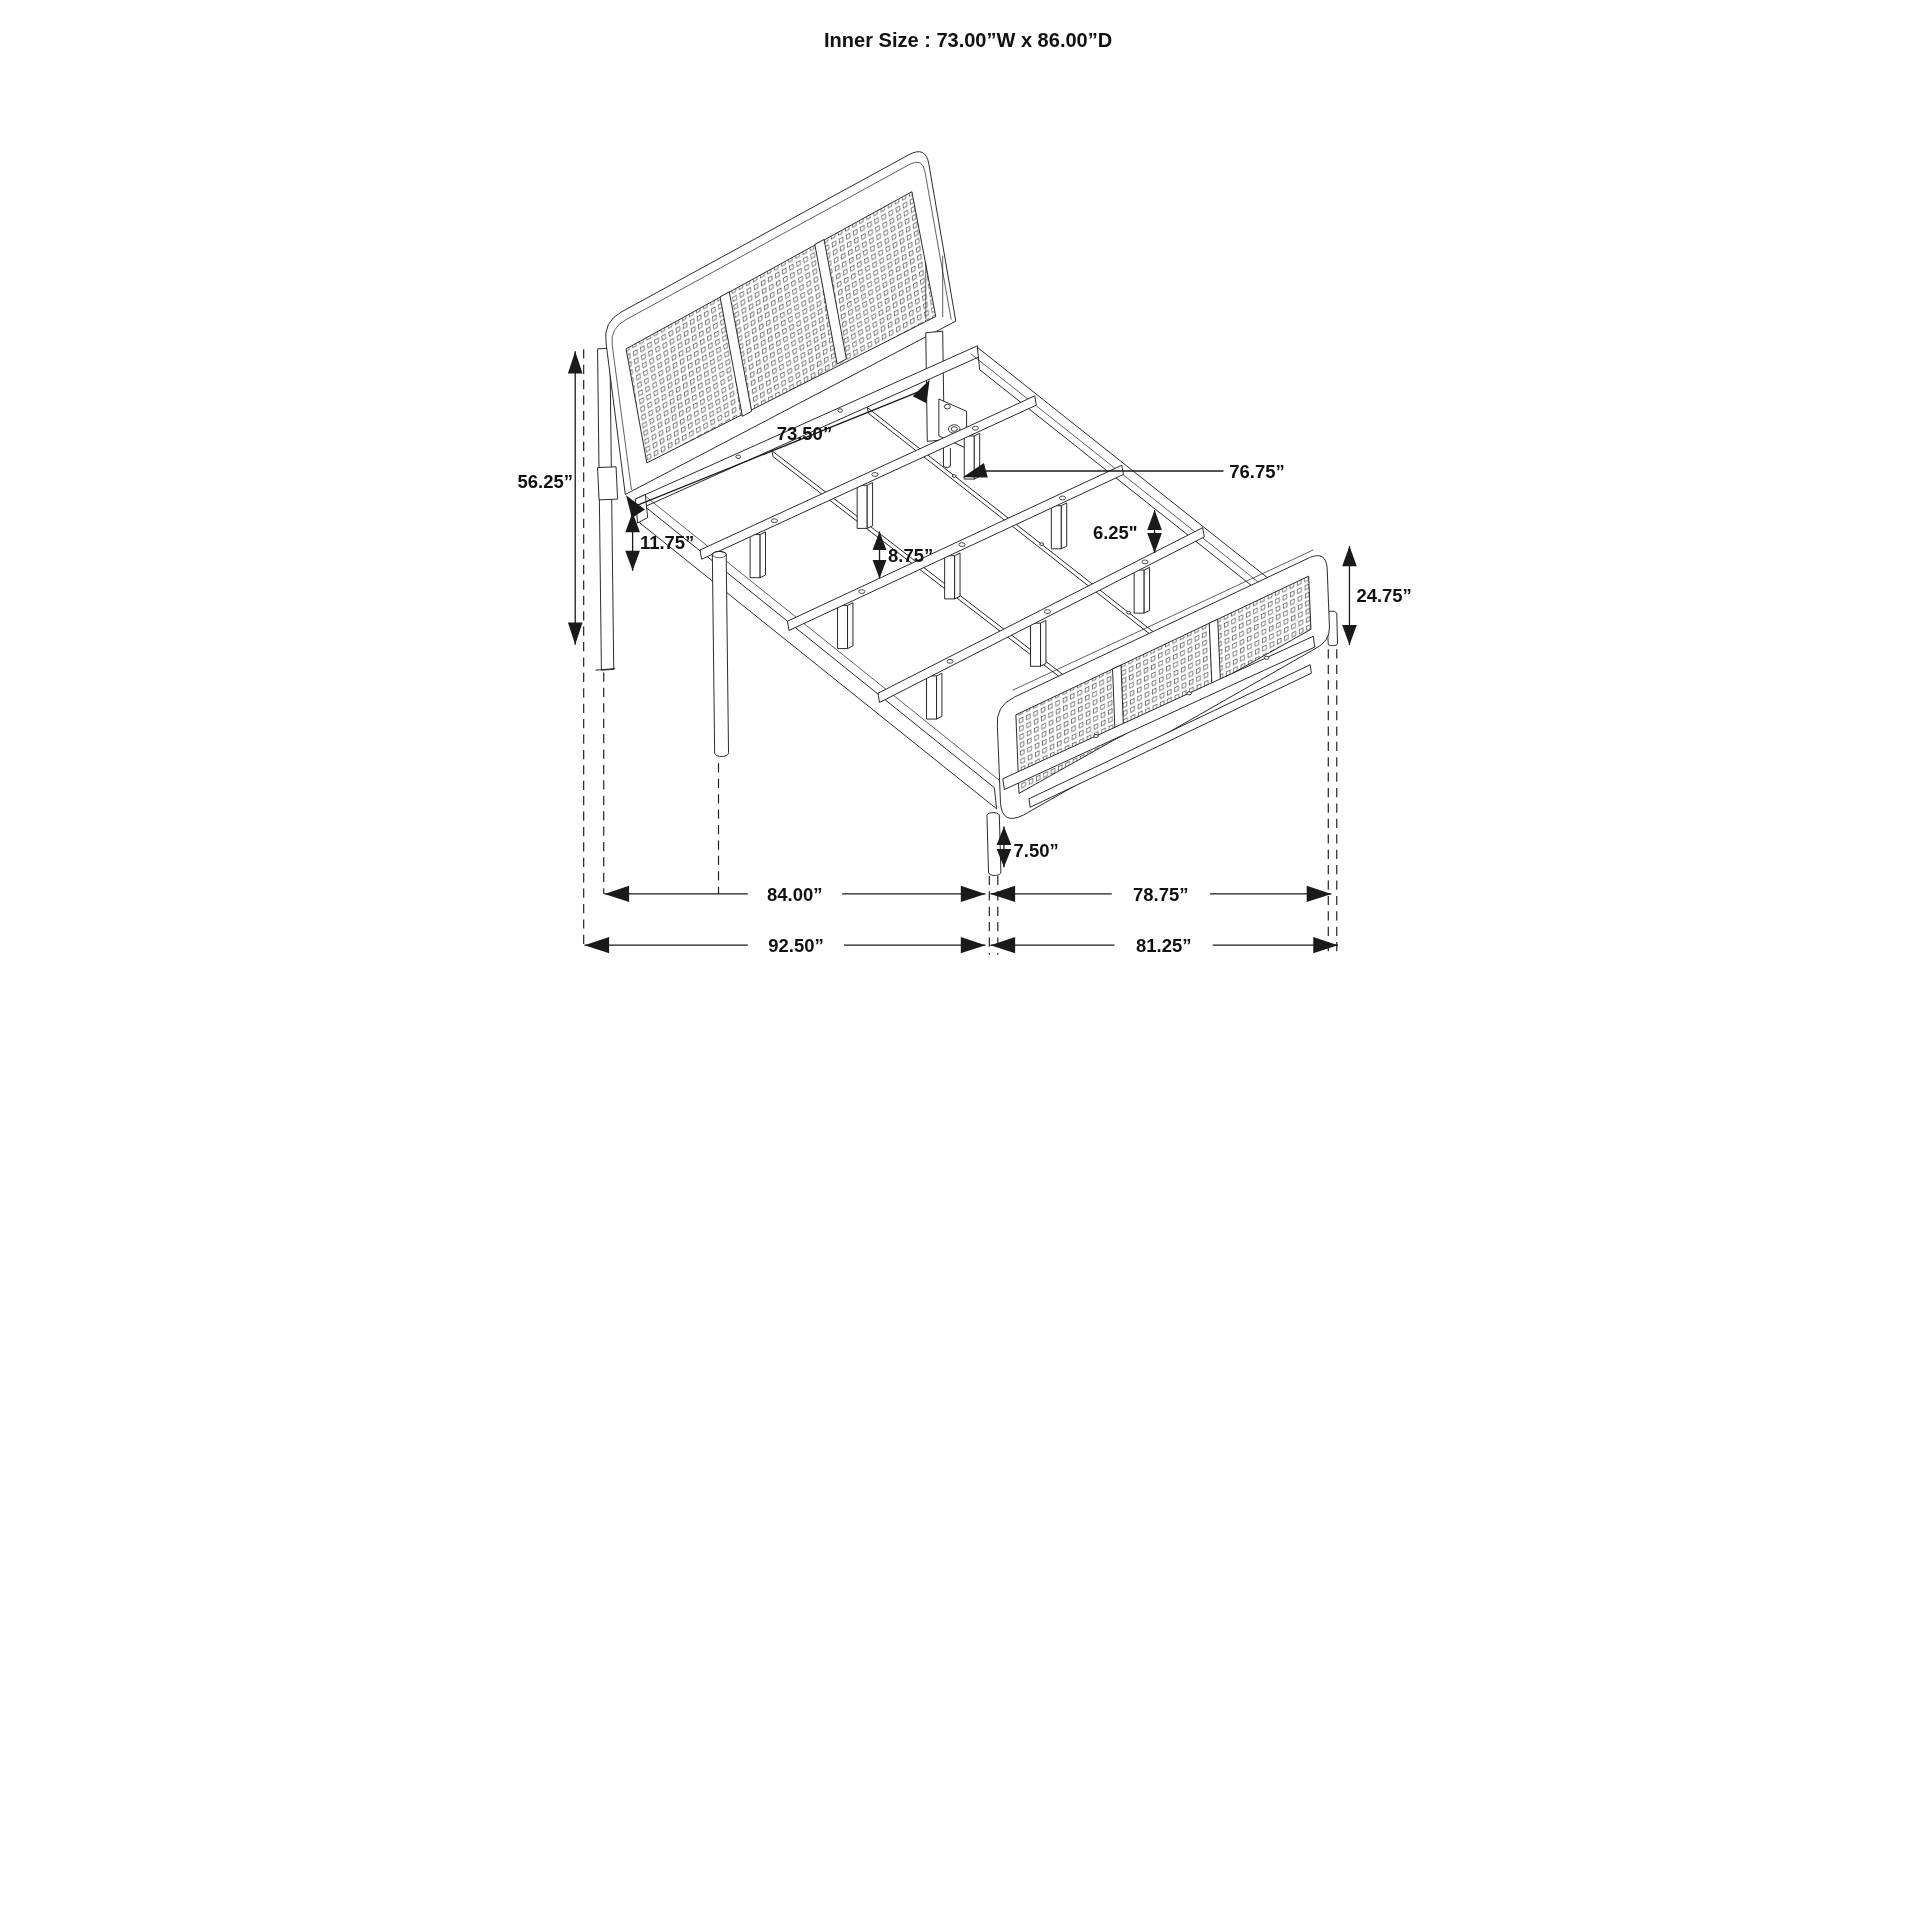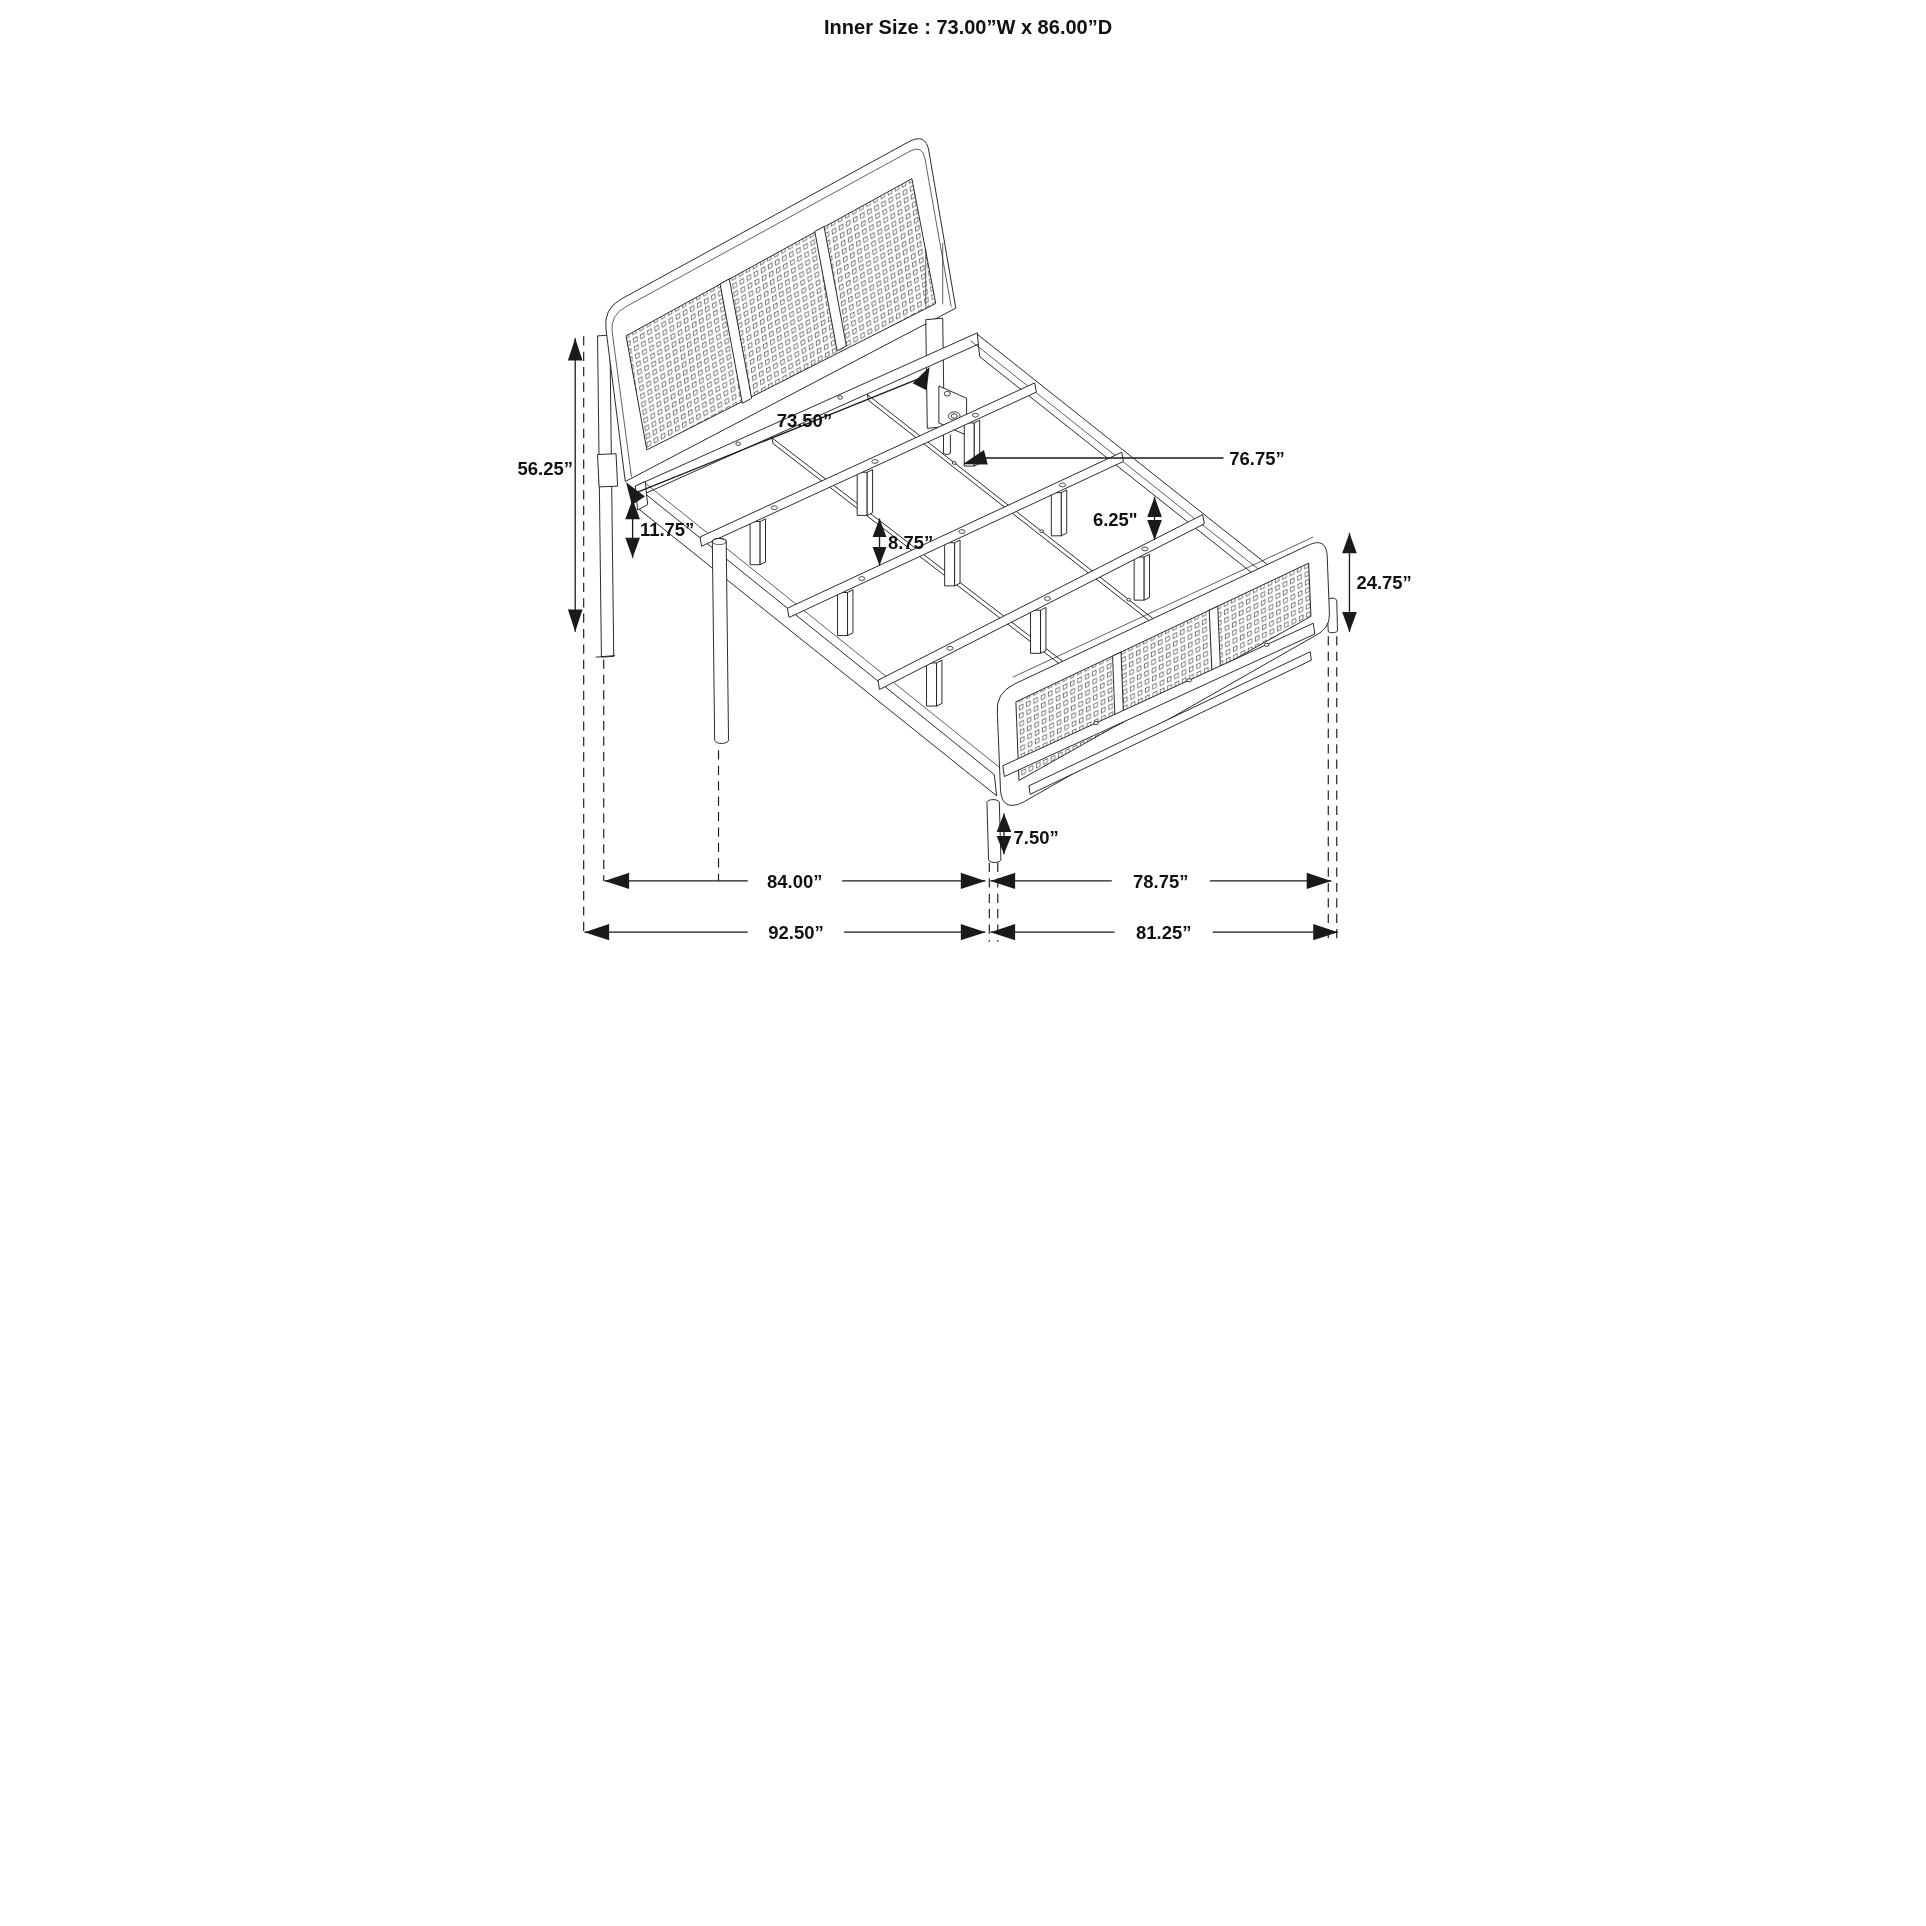--- a/index.html
+++ b/index.html
@@ -1,16 +1,16 @@
 <!DOCTYPE html>
 <html style="font-size:12.3px"><head>
 <meta charset="utf-8">
 <style>
   html,body{margin:0;padding:0;background:#ffffff;}
-  .page{width:100%;max-width:963px;margin:0 auto;}
+  .page{width:100%;max-width:963px;margin:13px auto;}
   svg{display:block;width:100%;height:auto;background:#fff;}
   .ln{fill:none;stroke:#1a1a1a;stroke-width:2.4;stroke-linejoin:round;stroke-linecap:round;}
   .fw{fill:#ffffff;stroke:#1a1a1a;stroke-width:2.4;stroke-linejoin:round;}
   .thin{fill:none;stroke:#1a1a1a;stroke-width:1.8;}
   .dimln{fill:none;stroke:#1a1a1a;stroke-width:3.4;}
   .dash{fill:none;stroke:#1a1a1a;stroke-width:3;stroke-dasharray:24 16;}
   .arr{fill:#1a1a1a;stroke:none;}
   .scr{fill:#ffffff;stroke:#1a1a1a;stroke-width:2;}
   .hole{fill:#ffffff;stroke:#1a1a1a;stroke-width:2.2;}
   .lbl{font-family:"Liberation Sans",sans-serif;font-weight:bold;font-size:48px;fill:#111;}

